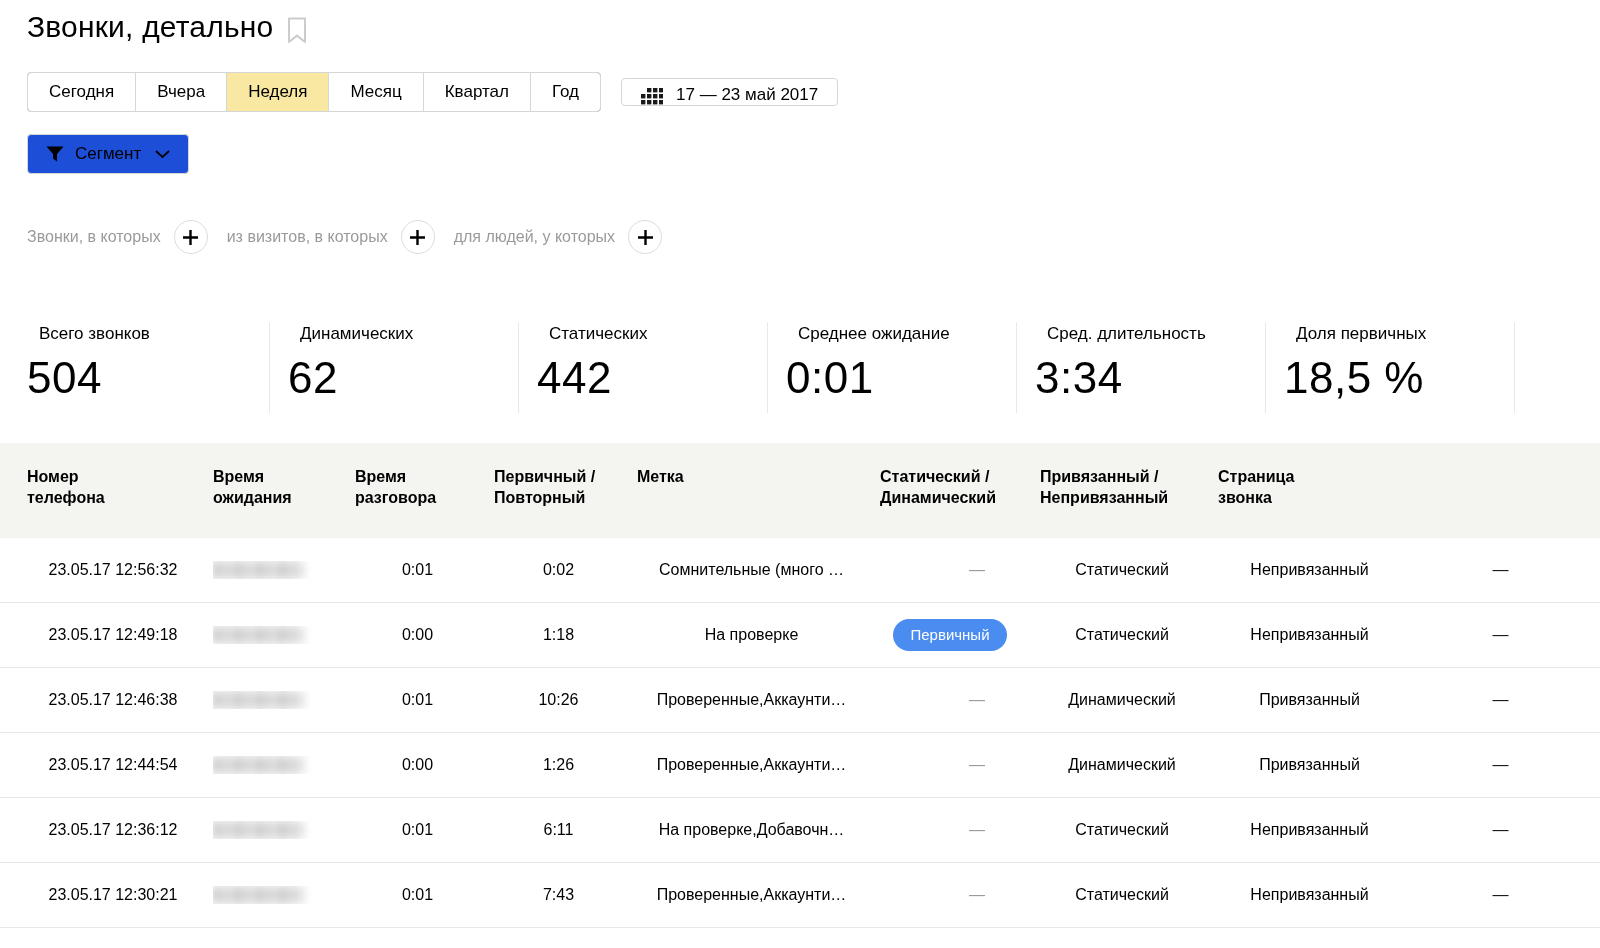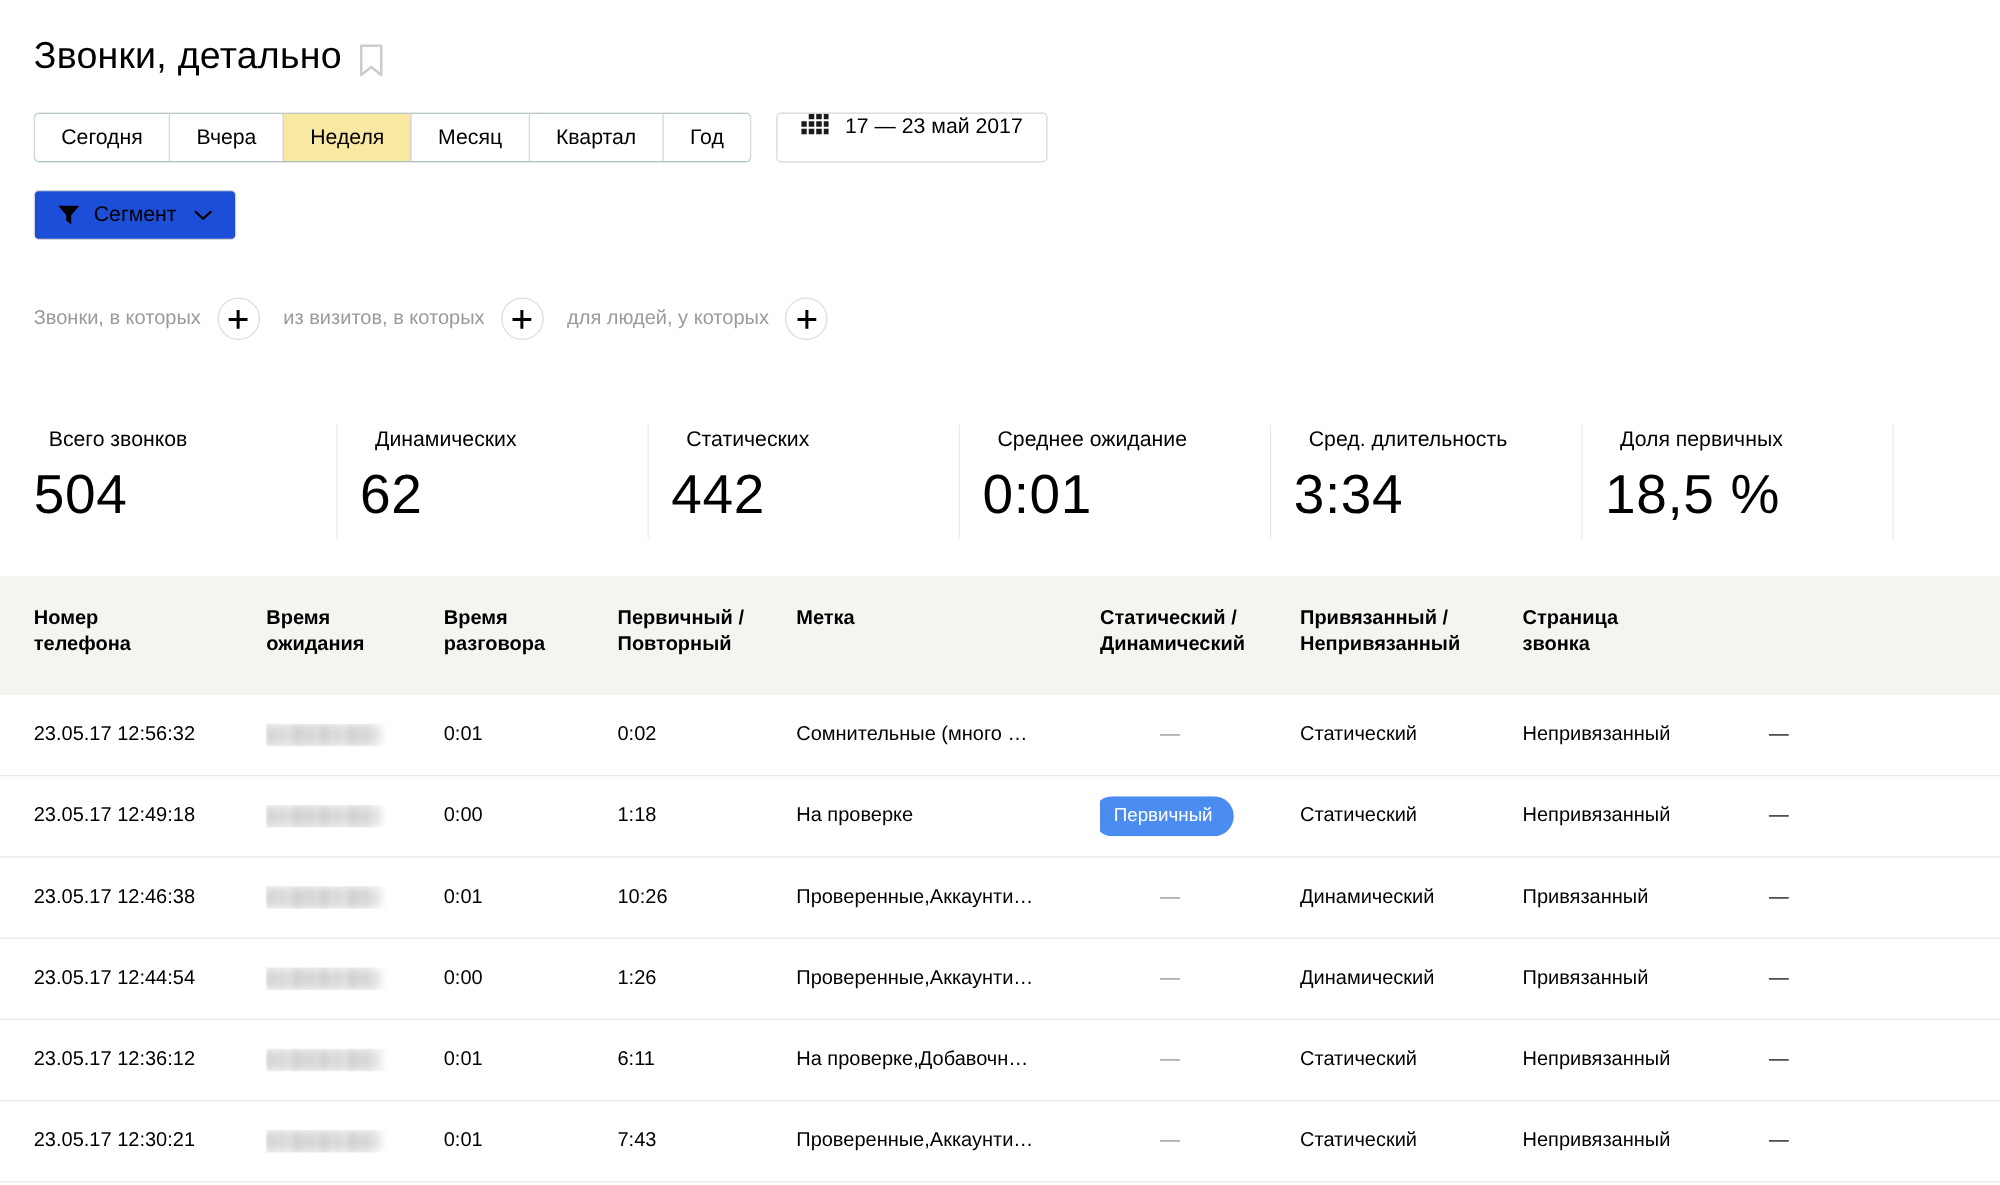--- a/index.html
+++ b/index.html
@@ -10,32 +10,32 @@
     --thead-bg:#f4f4f1;
     --muted:#9a9a9a;
     --dash-gray:#999999;
   }
   *{box-sizing:border-box;margin:0;padding:0;}
   html,body{width:1600px;height:948px;overflow:hidden;background:#fff;
     font-family:"Liberation Sans","DejaVu Sans",sans-serif;color:#000;}
   .pad{padding-left:27px;}
 
   
-  .title-row{display:flex;align-items:flex-end;gap:14px;padding-top:28px;}
+  .title-row{display:flex;align-items:flex-end;gap:14px;padding-top:10px;}
   h1{font-size:30px;font-weight:400;letter-spacing:.2px;}
   .bookmark{display:inline-flex;margin-top:6px;cursor:pointer;}
 
   
   .controls-row{display:flex;align-items:center;margin-top:28px;}
   .tab-group{display:inline-flex;border:1px solid var(--border);border-radius:4px;overflow:hidden;background:#0f766e;}
   .tab{height:38px;display:flex;align-items:center;padding:0 21px;font-size:17px;
        border-right:1px solid var(--border);background:#fff;cursor:pointer;white-space:nowrap;}
   .tab:last-child{border-right:none;}
   .tab.active{background:var(--yellow);}
-  .date-btn{display:inline-flex;align-items:flex-start;gap:13px;height:40px;margin-left:20px;
+  .date-btn{display:inline-flex;align-items:flex-end;gap:13px;height:28px;margin-left:20px;
        border:1px solid var(--border);border-radius:4px;padding:0 19px;font-size:17px;cursor:pointer;background:#fff;}
 
   
   .segment-row{margin-top:22px;}
   .segment-btn{display:inline-flex;align-items:center;gap:11px;height:40px;
        border:1px solid var(--border);border-radius:4px;padding:0 18px;font-size:17px;cursor:pointer;background:#1d4ed8;}
 
   
   .filter-row{display:flex;align-items:center;margin-top:46px;}
   .filter-label{font-size:16px;color:var(--muted);margin-right:13px;}
@@ -48,21 +48,21 @@
   .stat:first-child{width:243px;padding-left:0;}
   .stat-label{font-size:17px;margin-left:12px;}
   .stat-value{font-size:44px;font-weight:400;margin-top:9px;letter-spacing:.5px;}
 
   
   .grid{display:grid;grid-template-columns:186px 142px 139px 143px 243px 160px 178px 197px 1fr;}
   .thead{background:var(--thead-bg);height:95px;padding-top:23px;margin-top:30px;}
   .th{font-size:16px;font-weight:700;line-height:21px;padding-right:14px;cursor:pointer;}
   .sort{font-size:11px;margin-left:6px;position:relative;top:-1px;}
   .trow{height:65px;align-items:center;border-bottom:1px solid var(--row-line);font-size:16px;cursor:pointer;}
-  .cell{padding-right:14px;white-space:nowrap;overflow:hidden;}
+  .cell{padding-right:14px;white-space:nowrap;overflow:hidden;text-align:center;}
   .blur-blob{width:90px;height:18px;border-radius:3px;opacity:.65;filter:blur(4px);
        background:repeating-linear-gradient(90deg,#8f8f8f 0 5px,#dedede 5px 11px,#a8a8a8 11px 16px,#e6e6e6 16px 22px);}
   .dash-gray{color:var(--dash-gray);margin-left:48px;}
   .dash-dark{color:#111;}
   .badge{display:inline-block;background:var(--badge-blue);color:#fff;border-radius:17px;
        padding:7px 17px 8px;font-size:15px;margin-left:-6px;}
 </style>
 </head>
 <body>
 

